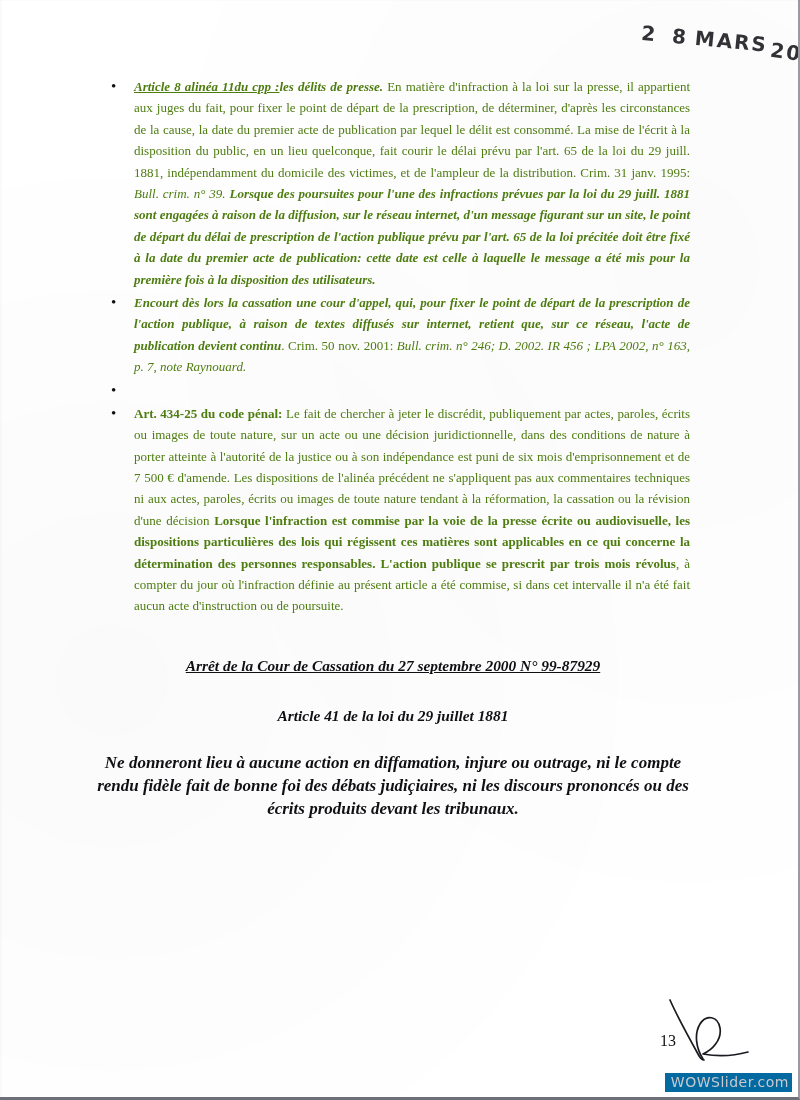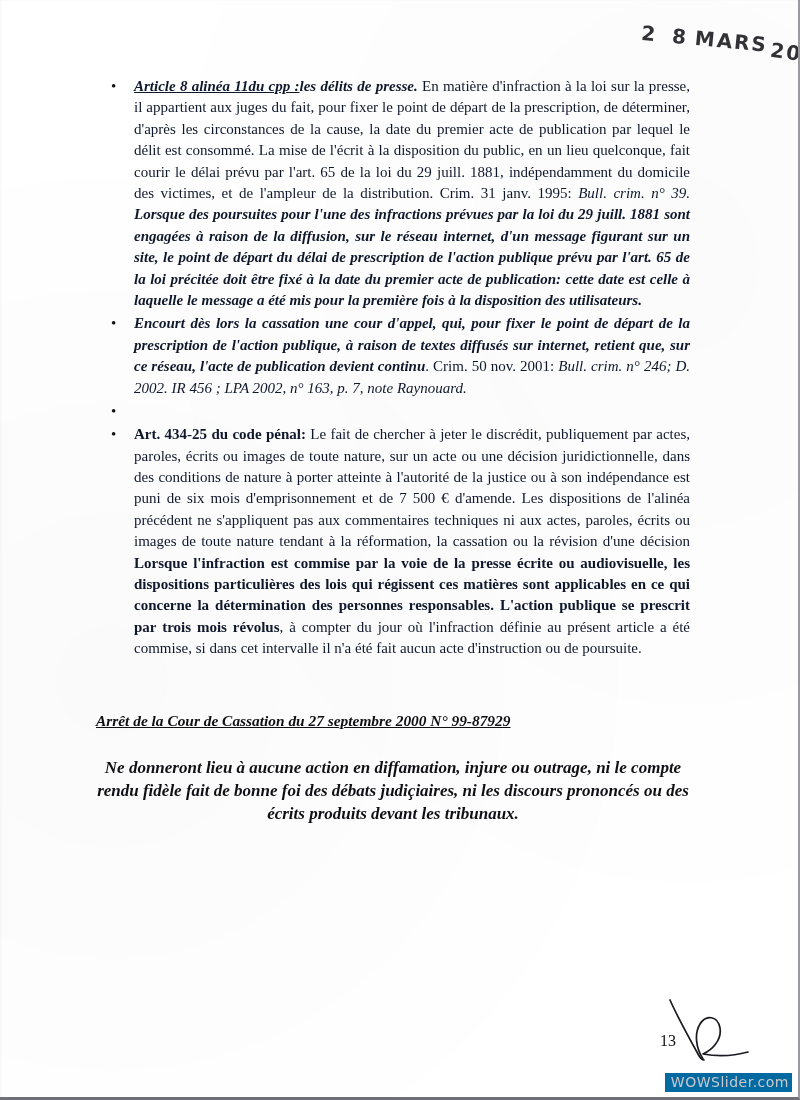--- a/index.html
+++ b/index.html
@@ -68,24 +68,24 @@
 
   .bullet-list {
     list-style: none;
     margin: 0;
     padding: 0;
   }
   .bullet-item {
     position: relative;
     padding-left: 38px;
     margin-bottom: 2px;
-    font-size: 15px;
+    font-size: 13px;
     line-height: 21.4px;
     text-align: justify;
-    color: #0f172a;
+    color: #4d7c0f;
   }
   .bullet-item::before {
     content: "\2022";
     position: absolute;
     left: 15px;
     top: 0;
     font-size: 15px;
     line-height: 21.4px;
     color: #101014;
   }
@@ -106,22 +106,22 @@
   .stmt-bold {
     margin: 34px 0 0 0;
     padding-left: 0;
     font-size: 15.2px;
     font-weight: 700;
     line-height: 21px;
     color: #101014;
   }
 
   .heading-underline {
-    margin: 52px 0 0 0;
-    text-align: left;
+    margin: 40px 0 0 0;
+    text-align: center;
     font-size: 15.4px;
     font-weight: 700;
     font-style: italic;
     text-decoration: underline;
     color: #101014;
   }
 
   .para-bi-just {
     margin: 26px 0 0 0;
     font-size: 15.4px;
@@ -209,20 +209,21 @@
 
       <li class="bullet-item">
         <span class="b">Art. 434-25 du code pénal:</span><span>  Le fait de chercher à jeter le discrédit, publiquement par actes, paroles, écrits ou images de toute nature, sur un acte ou une décision juridictionnelle, dans des conditions de nature à porter atteinte à l'autorité de la justice ou à son indépendance est puni de six mois d'emprisonnement et de 7 500 € d'amende. Les dispositions de l'alinéa précédent ne s'appliquent pas aux commentaires techniques ni aux actes, paroles, écrits ou images de toute nature tendant à la réformation, la cassation ou la révision d'une décision </span><span class="b">Lorsque l'infraction est commise par la voie de la presse écrite ou audiovisuelle, les dispositions particulières des lois qui régissent ces matières sont applicables en ce qui concerne la détermination des personnes responsables. L'action publique se prescrit par trois mois révolus</span><span>, à compter du jour où l'infraction définie au présent article a été commise, si dans cet intervalle il n'a été fait aucun acte d'instruction ou de poursuite.</span>
       </li>
 
     </ul>
 
 
     <h2 class="heading-underline">Arrêt de la Cour de Cassation du 27 septembre 2000 N° 99-87929</h2>
 
+    <h2 class="heading-center">Article 41 de la loi du 29 juillet 1881</h2>
     <p class="para-bi-center">Ne donneront lieu à aucune action en diffamation, injure ou outrage, ni le compte rendu fidèle fait de bonne foi des débats judiçiaires, ni les discours prononcés ou des écrits produits devant les tribunaux.</p>
 
 
   </div>
 
   <svg class="signature" viewBox="0 0 120 70" fill="none" xmlns="http://www.w3.org/2000/svg">
     <path d="M8 2 C 16 20, 26 38, 36 56 C 38 60, 40 62, 42 62" stroke="#1a1a20" stroke-width="1.7" stroke-linecap="round"></path>
     <path d="M41 61 C 34 50, 32 36, 38 26 C 44 16, 56 18, 58 30 C 60 42, 50 52, 41 56 C 52 58, 68 59, 86 54" stroke="#1a1a20" stroke-width="1.7" stroke-linecap="round" stroke-linejoin="round"></path>
   </svg>
 

